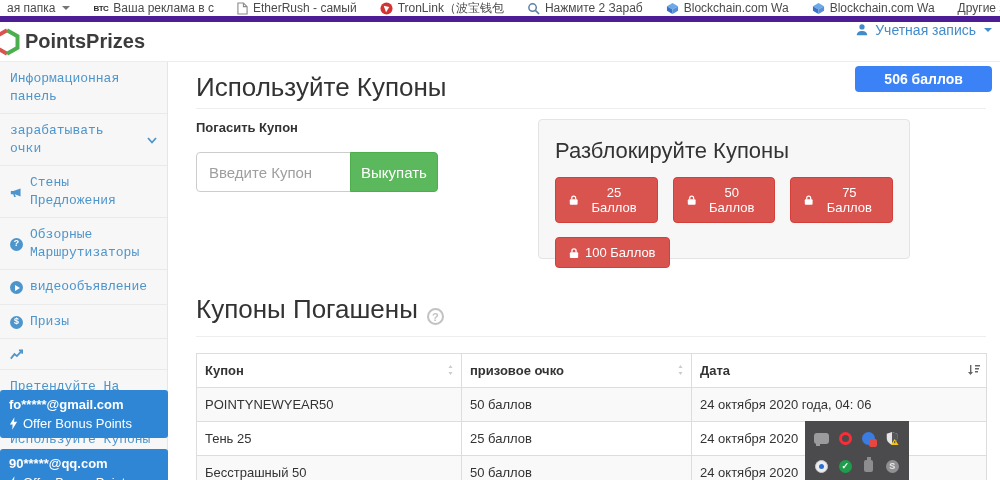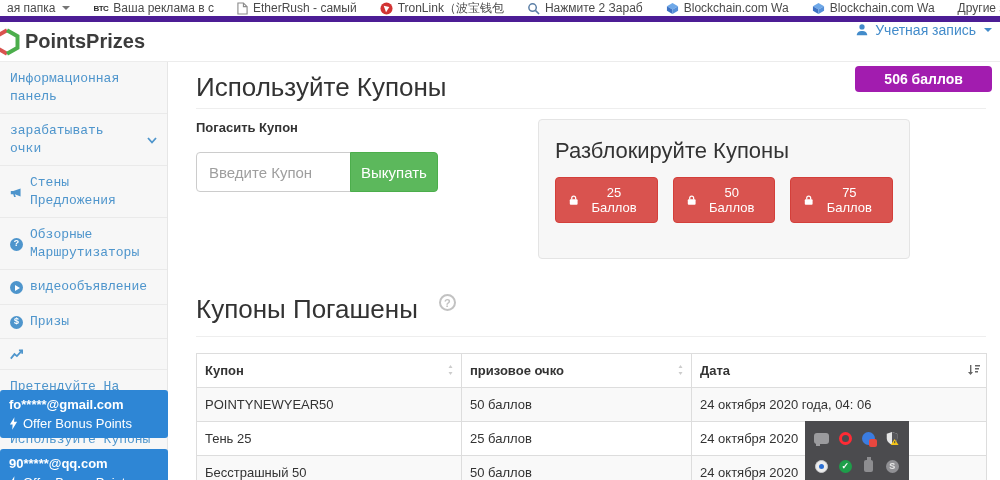--- a/index.html
+++ b/index.html
@@ -26,21 +26,21 @@
   .site-header {
     position:absolute; top:22px; left:0; width:1000px; height:40px;
     background:#fff; border-bottom:1px solid #ececec; display:flex; z-index:4;
   }
   .brand { display:flex; align-items:center; gap:4px; margin-left:-7px; }
   .brand-text { font-size:20px; font-weight:bold; color:#3c3c3c; }
   .header-right { margin-left:auto; display:flex; align-items:center; gap:28px; padding-right:8px;flex-direction:column; }
   .account { color:#428bca; font-size:14px; display:flex; align-items:center; gap:6px; cursor:pointer; }
   .account .caret-down { border-top-color:#428bca; }
   .points-badge {
-    background:#a21caf; color:#fff; font-weight:bold; font-size:14px;
+    background:#3b82f6; color:#fff; font-weight:bold; font-size:14px;
     padding:5px 29px; border-radius:4px; cursor:pointer;
   }
   
   .sidebar {
     position:absolute; top:62px; left:0; width:168px; bottom:0;
     background:#f7f7f7; border-right:1px solid #e6e6e6;
   }
   .side-item {
     padding:8px 10px; font-size:13px; color:#4e95cc; line-height:1.35;
     border-bottom:1px solid #eaeaea; display:flex; align-items:center; gap:7px; cursor:pointer;font-family:Liberation Mono, monospace;
@@ -85,21 +85,21 @@
   }
   .unlock-title { margin:0 0 13px 0; font-size:22px; font-weight:normal; color:#333; }
   .unlock-row { display:flex; gap:15px; margin-bottom:14px; }
   .unlock-btn {
     display:inline-flex; align-items:center; gap:6px; background:#d9534f; border:1px solid #d43f3a;
     color:#fff; font-size:13px; padding:7px 13px; border-radius:4px; cursor:pointer;
     font-family:"Liberation Sans",sans-serif;
   }
   .redeemed-title {
     position:absolute; left:27px; top:232px; margin:0; font-size:26px; font-weight:normal;
-    color:#333; display:flex; align-items:flex-start; gap:21px;
+    color:#333; display:flex; align-items:flex-end; gap:9px;
   }
   .help-circle {
     width:17px; height:17px; border-radius:50%; border:2px solid #c2c2c2; color:#c2c2c2;
     font-size:11px; font-weight:bold; display:inline-flex; align-items:center; justify-content:center;
   }
   .coupon-table {
     position:absolute; left:27px; top:291px; width:790px;
     border-collapse:collapse; font-size:13px; color:#333; table-layout:fixed;
   }
   .coupon-table th, .coupon-table td { border:1px solid #ddd; padding:9px 8px; text-align:left; overflow:hidden; white-space:nowrap; }
@@ -276,20 +276,29 @@
             <path d="M3.5 6.5 V4.5 a2.5 2.5 0 0 1 5 0 V6.5" fill="none" stroke="#fff" stroke-width="1.6"></path>
           </svg>
         <span>50 Баллов</span>
       </button>
       <button class="unlock-btn">
         <svg width="10" height="12" viewBox="0 0 12 14">
             <rect x="1" y="6" width="10" height="7" rx="1.2" fill="#fff"></rect>
             <path d="M3.5 6.5 V4.5 a2.5 2.5 0 0 1 5 0 V6.5" fill="none" stroke="#fff" stroke-width="1.6"></path>
           </svg>
         <span>75 Баллов</span>
+      </button>
+    </div>
+    <div class="unlock-row">
+      <button class="unlock-btn">
+        <svg width="10" height="12" viewBox="0 0 12 14">
+            <rect x="1" y="6" width="10" height="7" rx="1.2" fill="#fff"></rect>
+            <path d="M3.5 6.5 V4.5 a2.5 2.5 0 0 1 5 0 V6.5" fill="none" stroke="#fff" stroke-width="1.6"></path>
+          </svg>
+        <span>100 Баллов</span>
       </button>
     </div>
   </div>
 
   <h2 class="redeemed-title">
     <span>Купоны Погашены</span>
     <span class="help-circle">?</span>
   </h2>
   <div class="hr hr-2"></div>
 

